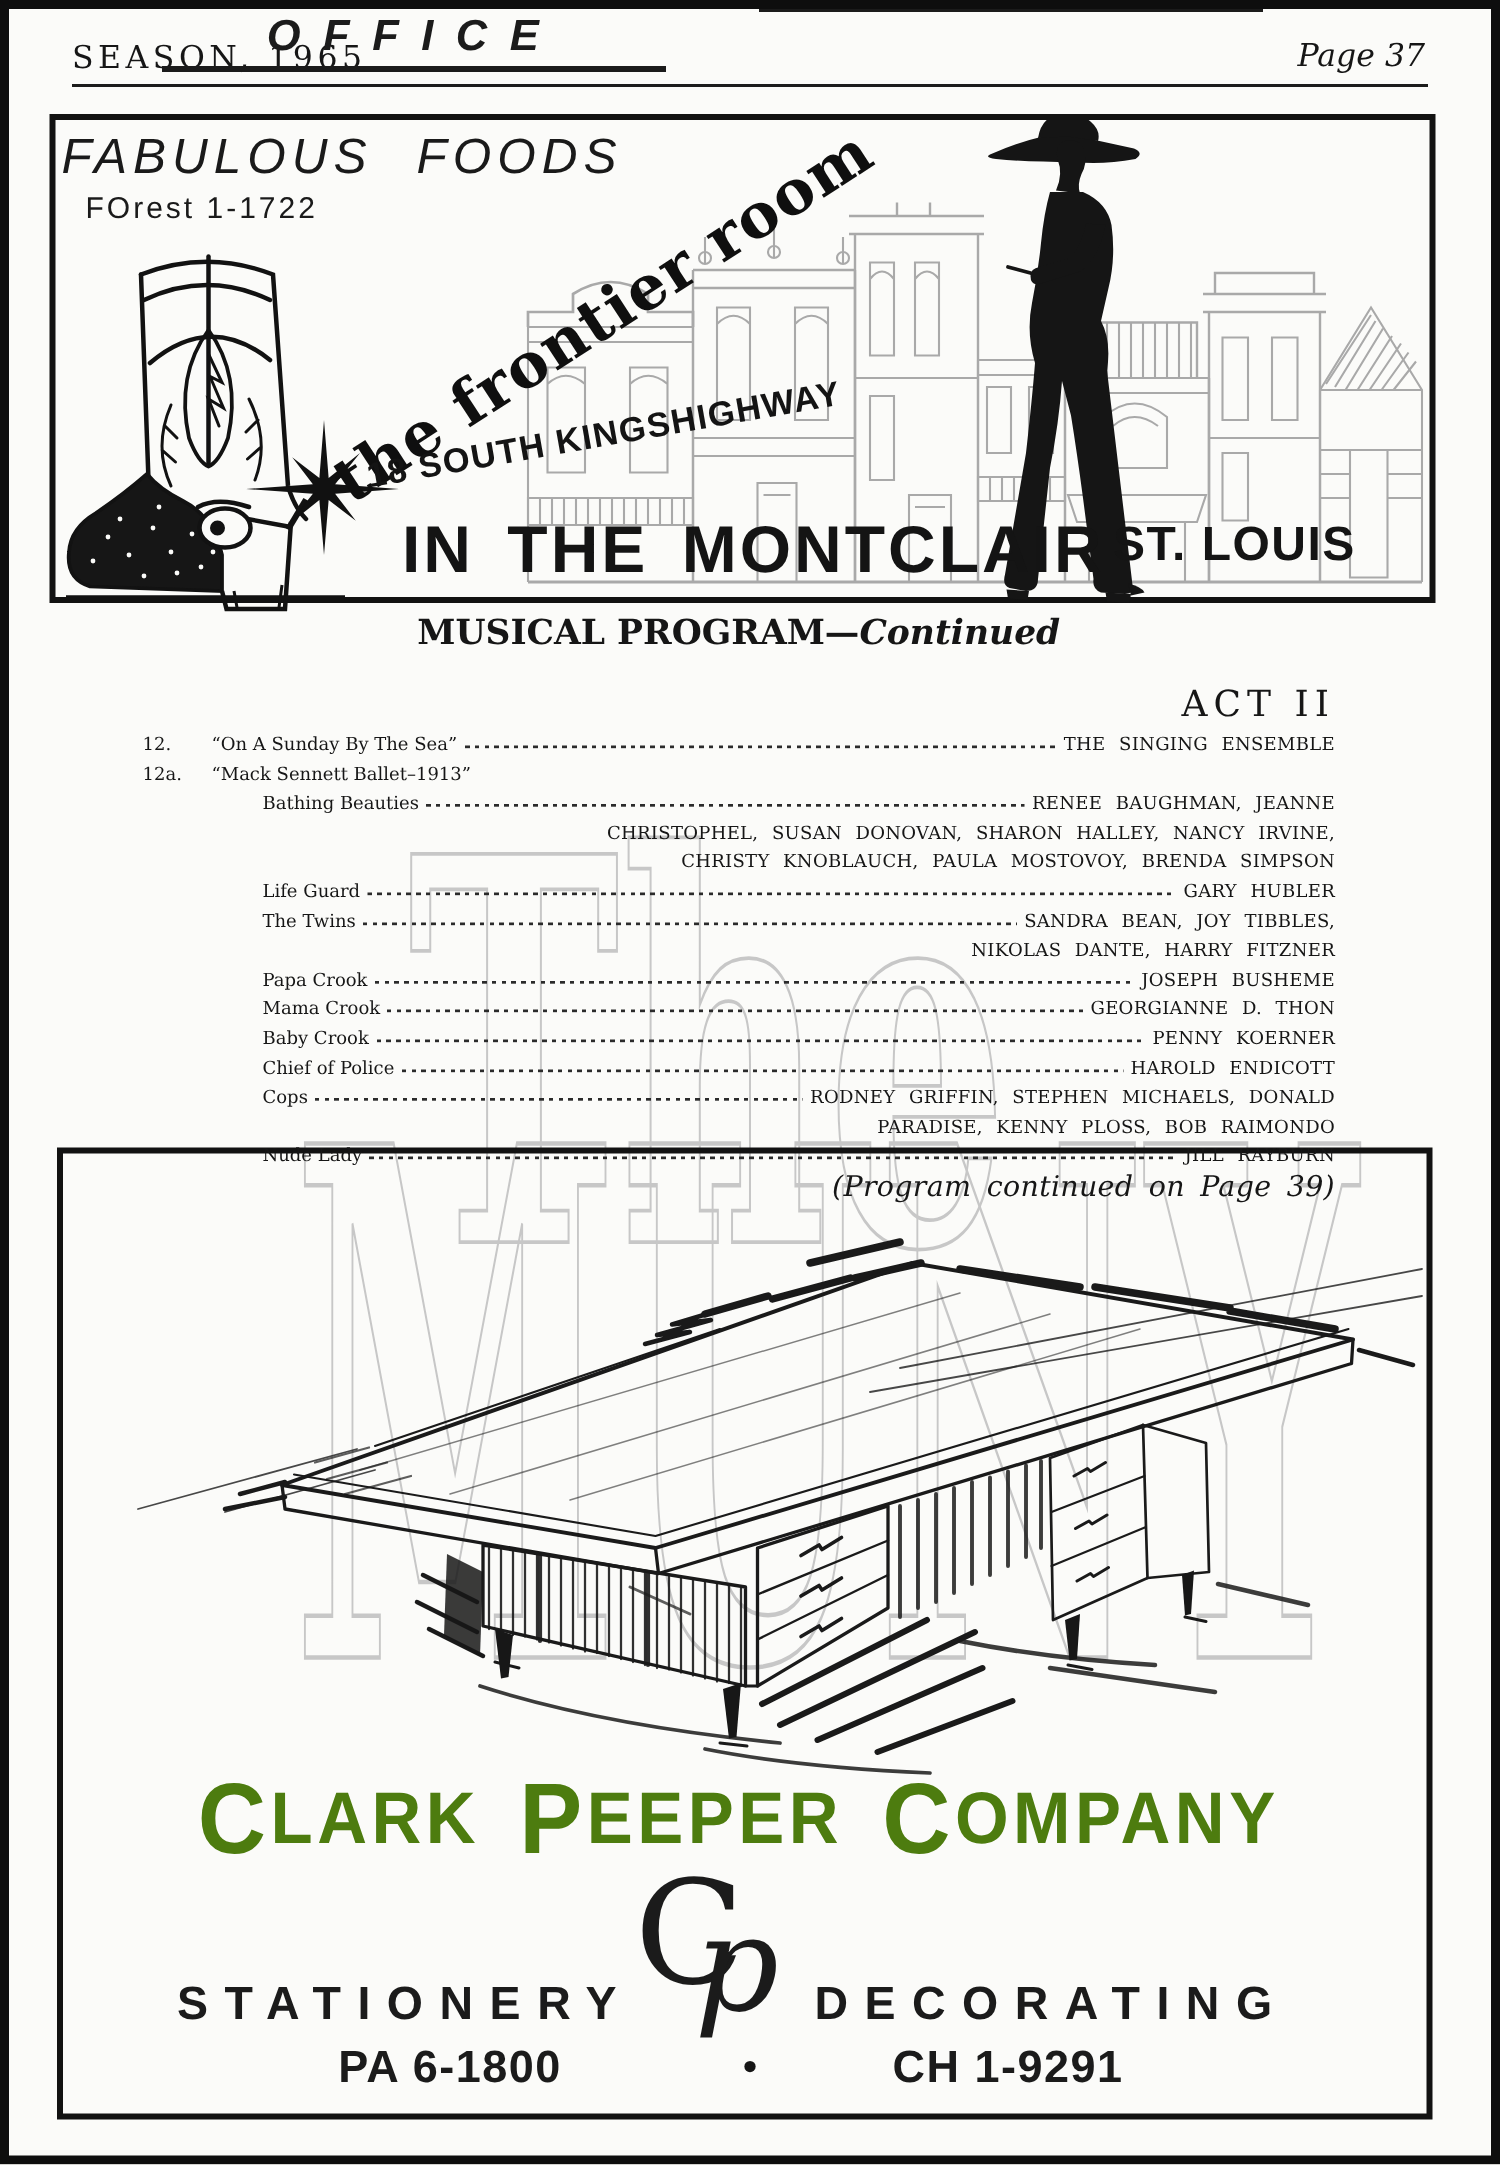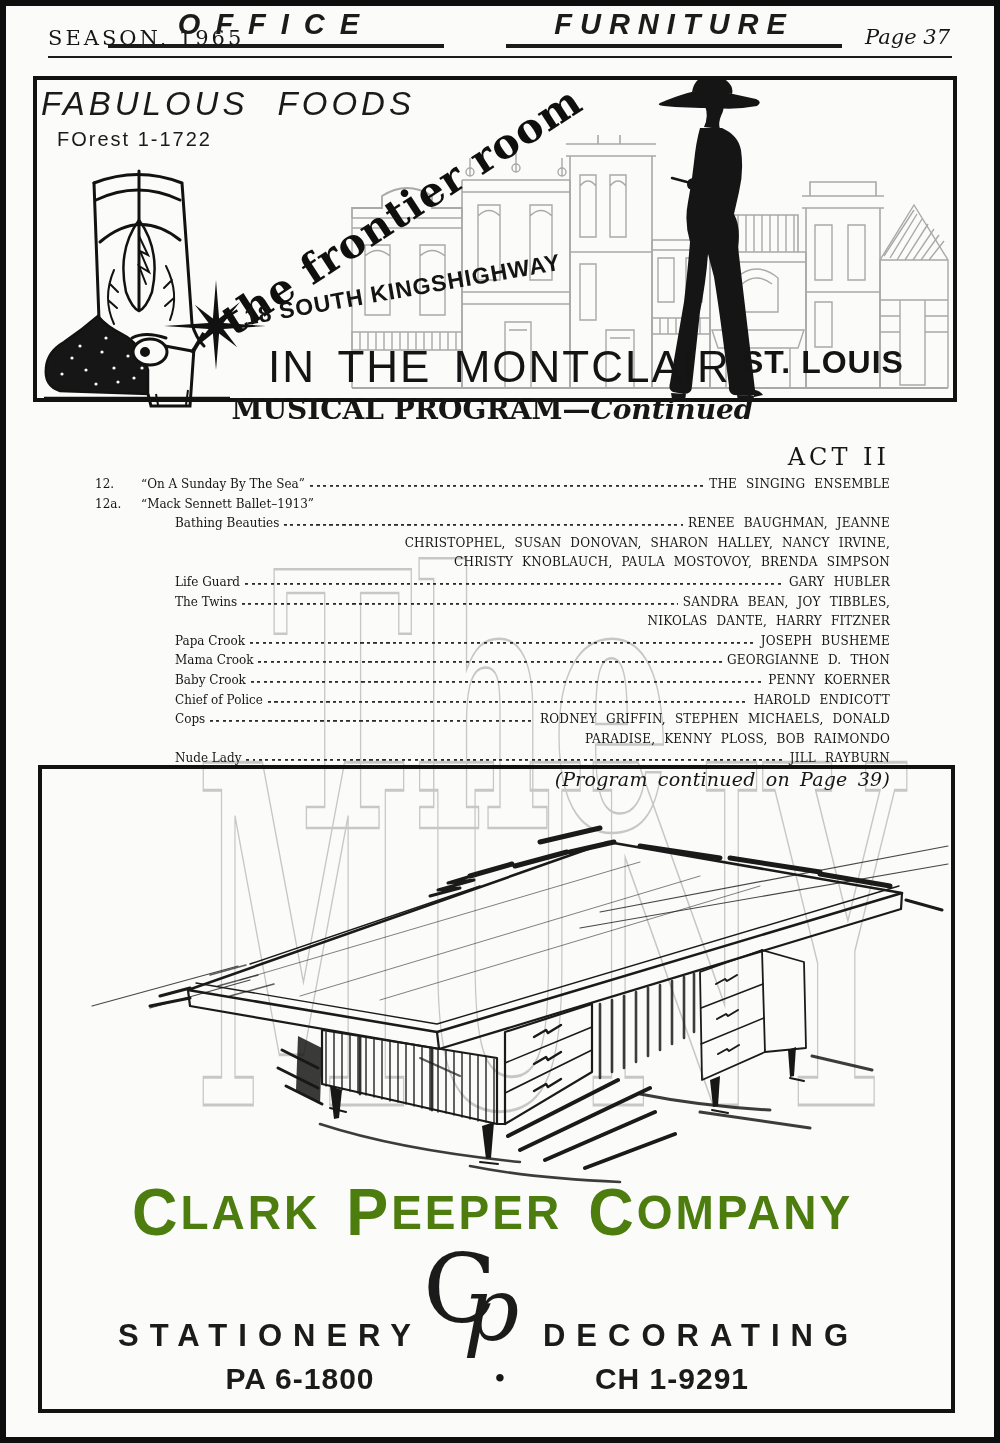--- a/index.html
+++ b/index.html
@@ -18,29 +18,29 @@
   .fab{position:absolute;left:4px;top:5px;font-family:"Liberation Sans",sans-serif;font-style:italic;
        font-size:33px;letter-spacing:4px;word-spacing:16px;color:#1a1a1a;}
   .forest{position:absolute;left:20px;top:48px;font-family:"Liberation Sans",sans-serif;
        font-size:20px;letter-spacing:2px;color:#1a1a1a;}
   .script{position:absolute;left:202px;top:218px;font-family:"DejaVu Serif",serif;font-weight:bold;
        font-size:41px;line-height:46px;white-space:nowrap;transform:rotate(-33deg);transform-origin:0 100%;
        letter-spacing:1px;color:#0f0f0f;}
   .addr{position:absolute;left:210px;top:224px;font-family:"Liberation Sans",sans-serif;font-weight:bold;
        font-size:23px;line-height:26px;white-space:nowrap;transform:rotate(-10deg);transform-origin:0 100%;
        letter-spacing:1px;color:#141414;}
-  .montclair{position:absolute;left:231px;top:262px;font-family:"Liberation Sans",sans-serif;font-weight:normal;
+  .montclair{position:absolute;left:231px;top:262px;font-family:"Liberation Sans",sans-serif;font-weight:bold;
        font-size:44px;letter-spacing:2px;word-spacing:8px;white-space:nowrap;color:#141414;}
   .stlouis{position:absolute;left:705px;top:264px;font-family:"Liberation Sans",sans-serif;font-weight:bold;
        font-size:32px;letter-spacing:1px;white-space:nowrap;color:#141414;}
   .art{position:absolute;}
 
   
   .program{position:absolute;left:95px;top:397px;width:795px;z-index:2;}
-  .prog-title{text-align:center;font-size:28px;font-weight:bold;line-height:26px;}
+  .prog-title{text-align:center;font-size:23px;font-weight:bold;line-height:26px;margin-top:12px;}
   .prog-title .cont-it{font-style:italic;}
   .prog-act{text-align:right;font-size:24px;letter-spacing:4px;line-height:24px;margin-top:22px;}
   .cast{margin-top:6px;font-size:12px;}
   .cast-row{display:flex;align-items:baseline;line-height:19.6px;white-space:nowrap;}
   .cast-row .num{width:46px;flex:0 0 auto;}
   .cast-row.ind{padding-left:80px;}
   .cast-row .leader{flex:1 1 auto;height:12px;margin:0 5px;
       background:repeating-linear-gradient(90deg,#2b2b2b 0 3px,transparent 3px 6.5px) 0 9px/100% 1.8px no-repeat;}
   .cast-row .names{flex:0 0 auto;letter-spacing:.2px;word-spacing:5px;}
   .cast-row.cont{display:block;text-align:right;letter-spacing:.2px;word-spacing:5px;}
@@ -306,21 +306,20 @@
 
   <div class="company"><span class="word"><span class="initial">C</span><span class="rest">LARK</span></span><span class="word"><span class="initial">P</span><span class="rest">EEPER</span></span><span class="word"><span class="initial">C</span><span class="rest">OMPANY</span></span></div>
 
   <div class="svcrow svc-block svc-left">
     <div class="svc-rule"></div>
     <div class="svc-text ls14">OFFICE</div>
     <div class="svc-rule"></div>
   </div>
   <div class="svcrow svc-block svc-right">
     <div class="svc-rule"></div>
-    <div class="svc-text ls7">FURNITURE</div>
     <div class="svc-rule"></div>
   </div>
 
   <div class="cp">
     <span class="cp-c">C</span>
     <span class="cp-p">p</span>
   </div>
 
   <div class="svc2 stat">STATIONERY</div>
   <div class="svc2 dec">DECORATING</div>

